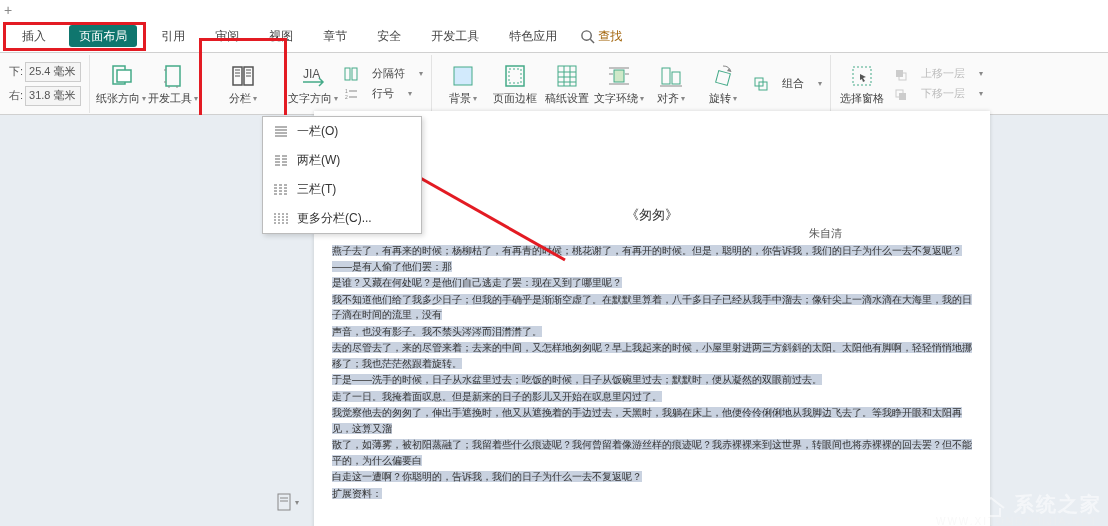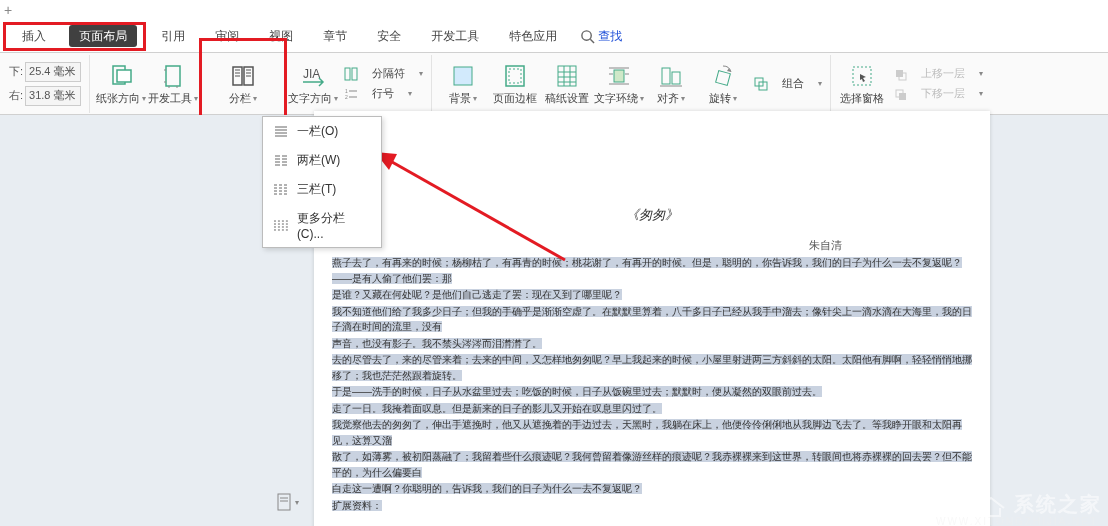--- a/index.html
+++ b/index.html
@@ -3,53 +3,53 @@
 <meta charset="utf-8">
 <style>
 * { margin: 0; padding: 0; box-sizing: border-box; font-family: "Microsoft YaHei", sans-serif; }
 body { background: #fff; font-size: 12px; color: #333; width: 1108px; height: 526px; overflow: hidden; position: relative; }
 
 .topbar { height: 20px; display: flex; align-items: center; padding-left: 4px; }
 .plus { font-size: 14px; color: #888; }
 
 .tabbar { height: 33px; display: flex; align-items: center; padding-left: 3px; border-bottom: 1px solid #d0d0d0; }
 .tab { padding: 4px 10px; margin: 0 5px; cursor: pointer; font-size: 12px; color: #444; }
-.tab-active { background: #404040; color: #fff; border-radius: 3px; }
+.tab-active { background: #0f766e; color: #fff; border-radius: 3px; }
 .highlight-tab { border: 3px solid #e31b23; padding: 3px 1px; }
 
-.search-group { display: flex; align-items: center; margin-left: 8px; gap: 3px; color: #1d4ed8; }
+.search-group { display: flex; align-items: center; margin-left: 8px; gap: 3px; color: #a16207; }
 .search-icon { width: 15px; height: 15px; }
 
 .ribbon { height: 62px; display: flex; align-items: center; padding: 2px 4px; border-bottom: 1px solid #d0d0d0; background: #fafafa; }
 .rib-group { display: flex; flex-direction: column; justify-content: center; margin: 0 5px; border-right: 1px solid #e3e3e3; padding-right: 8px; height: 58px; }
 .rib-row { display: flex; align-items: center; gap: 2px; font-size: 11px; color: #555; }
 .spin { width: 56px; height: 20px; border: 1px solid #ccc; background: #f5f5f5; font-size: 11px; padding-left: 3px; display: flex; align-items: center; }
 
 .big-btn { display: flex; flex-direction: column; align-items: center; justify-content: center; width: 52px; height: 56px; font-size: 11px; color: #444; cursor: pointer; }
 .big-btn .glyph { width: 28px; height: 28px; display: flex; align-items: center; justify-content: center; margin-bottom: 1px; }
 .big-row { display: flex; align-items: center; gap: 2px; font-size: 11px; }
 .tri { font-size: 8px; color: #888; }
 
 .small-col { display: flex; flex-direction: column; gap: 2px; }
 .small-btn { display: flex; align-items: center; gap: 14px; font-size: 11px; color: #444; cursor: pointer; height: 18px; }
 .small-btn.disabled { color: #bbb; }
 .sm-ico { width: 14px; height: 14px; display: inline-block; }
 
 .highlight-col { border: 3px solid #e31b23; padding: 15px; }
 
-.dropdown { position: absolute; left: 262px; top: 116px; width: 120px; background: #fff; border: 1px solid #bcbcbc; box-shadow: 2px 2px 5px rgba(0,0,0,0.15); z-index: 10; }
+.dropdown { position: absolute; left: 262px; top: 116px; width: 160px; background: #fff; border: 1px solid #bcbcbc; box-shadow: 2px 2px 5px rgba(0,0,0,0.15); z-index: 10; }
 .dd-item { display: flex; align-items: center; gap: 8px; padding: 6px 10px; font-size: 12px; cursor: pointer; }
 .dd-ico { width: 16px; height: 14px; }
 
 .arrow { position: absolute; left: 375px; top: 140px; z-index: 5; pointer-events: none; }
 
 .workspace { position: absolute; left: 0; top: 115px; right: 0; bottom: 0; background: #e8edf2; }
 .doc-tools { position: absolute; left: 276px; bottom: 15px; display: flex; gap: 3px; align-items: center; }
 .page { position: absolute; left: 314px; top: -4px; width: 676px; height: 420px; background: #fff; box-shadow: 0 0 4px rgba(0,0,0,0.15); padding: 95px 18px 10px 18px; }
-.doc-title { text-align: center; font-size: 13px; margin-bottom: 14px; font-style: italic; }
+.doc-title { text-align: center; font-size: 13px; margin-bottom: 2px; }
 .doc-author { text-align: right; font-size: 11px; color: #555; margin-right: 130px; margin-bottom: 2px; }
 .para { font-size: 10px; line-height: 1.45; color: #333; text-align: justify; }
 .para.sel { background: #c9d2e0; display: inline; }
 .pline { margin-bottom: 1px; }
 
 .watermark { position: absolute; right: 6px; bottom: 8px; display: flex; align-items: center; gap: 6px; opacity: 0.55; color: #fff; }
 .wm-logo { width: 34px; height: 28px; }
 .wm-text { font-size: 20px; font-weight: bold; letter-spacing: 2px; }
 .wm-sub { font-size: 10px; letter-spacing: 2px; position: absolute; right: 10px; bottom: -1px; color: #eee; opacity: .4; }
 

